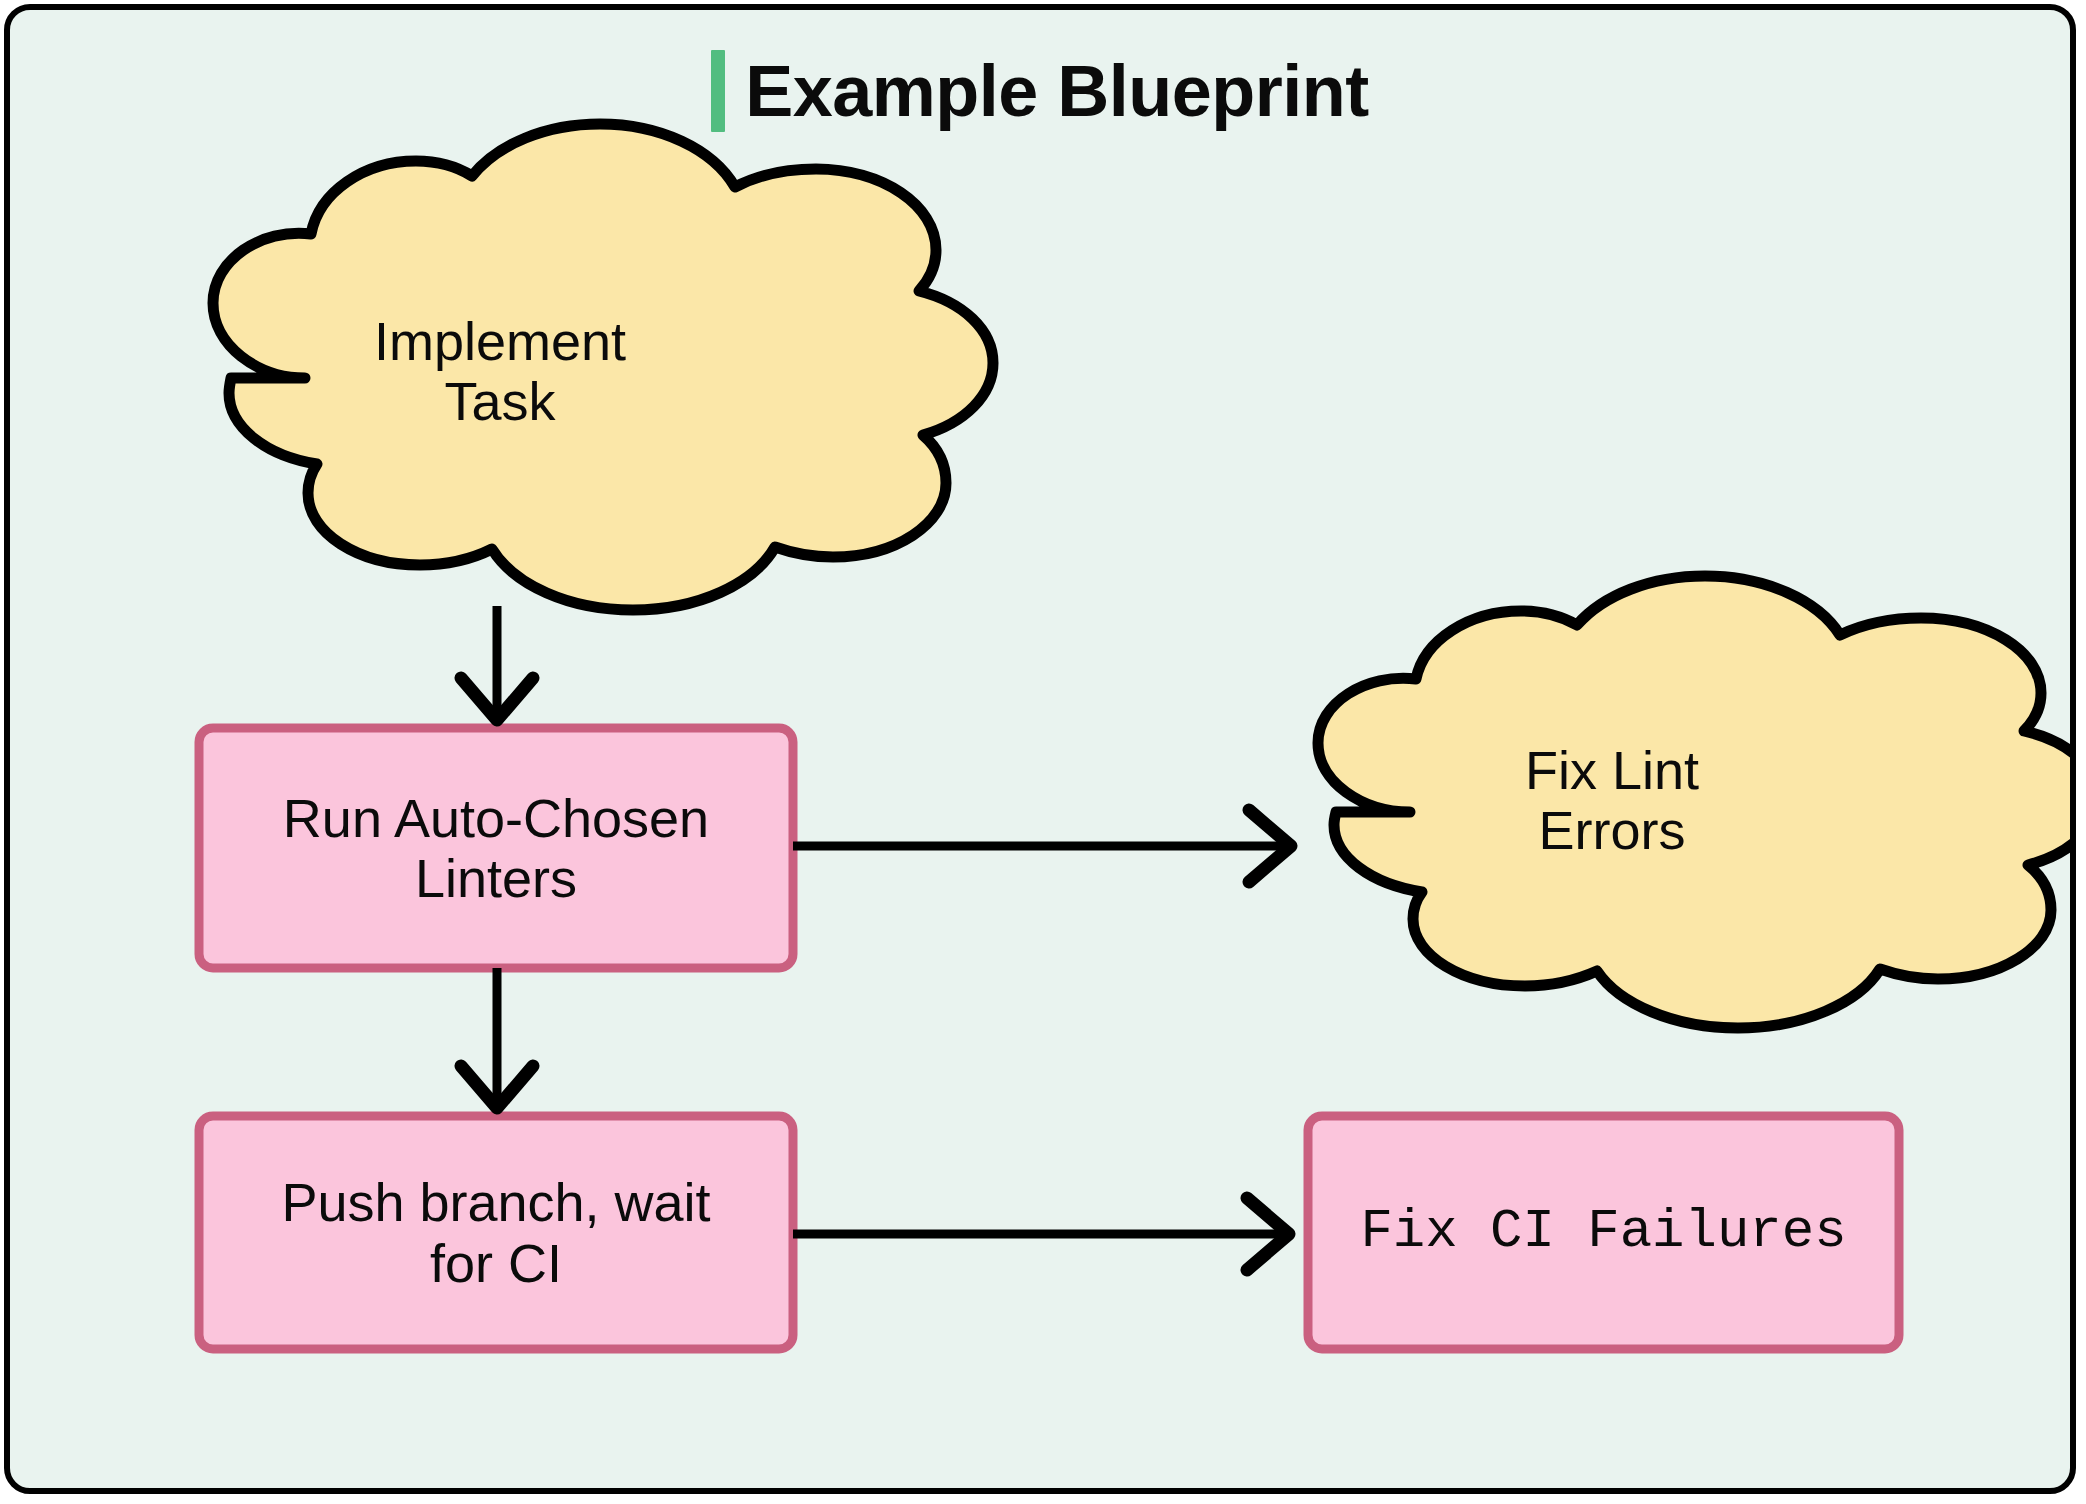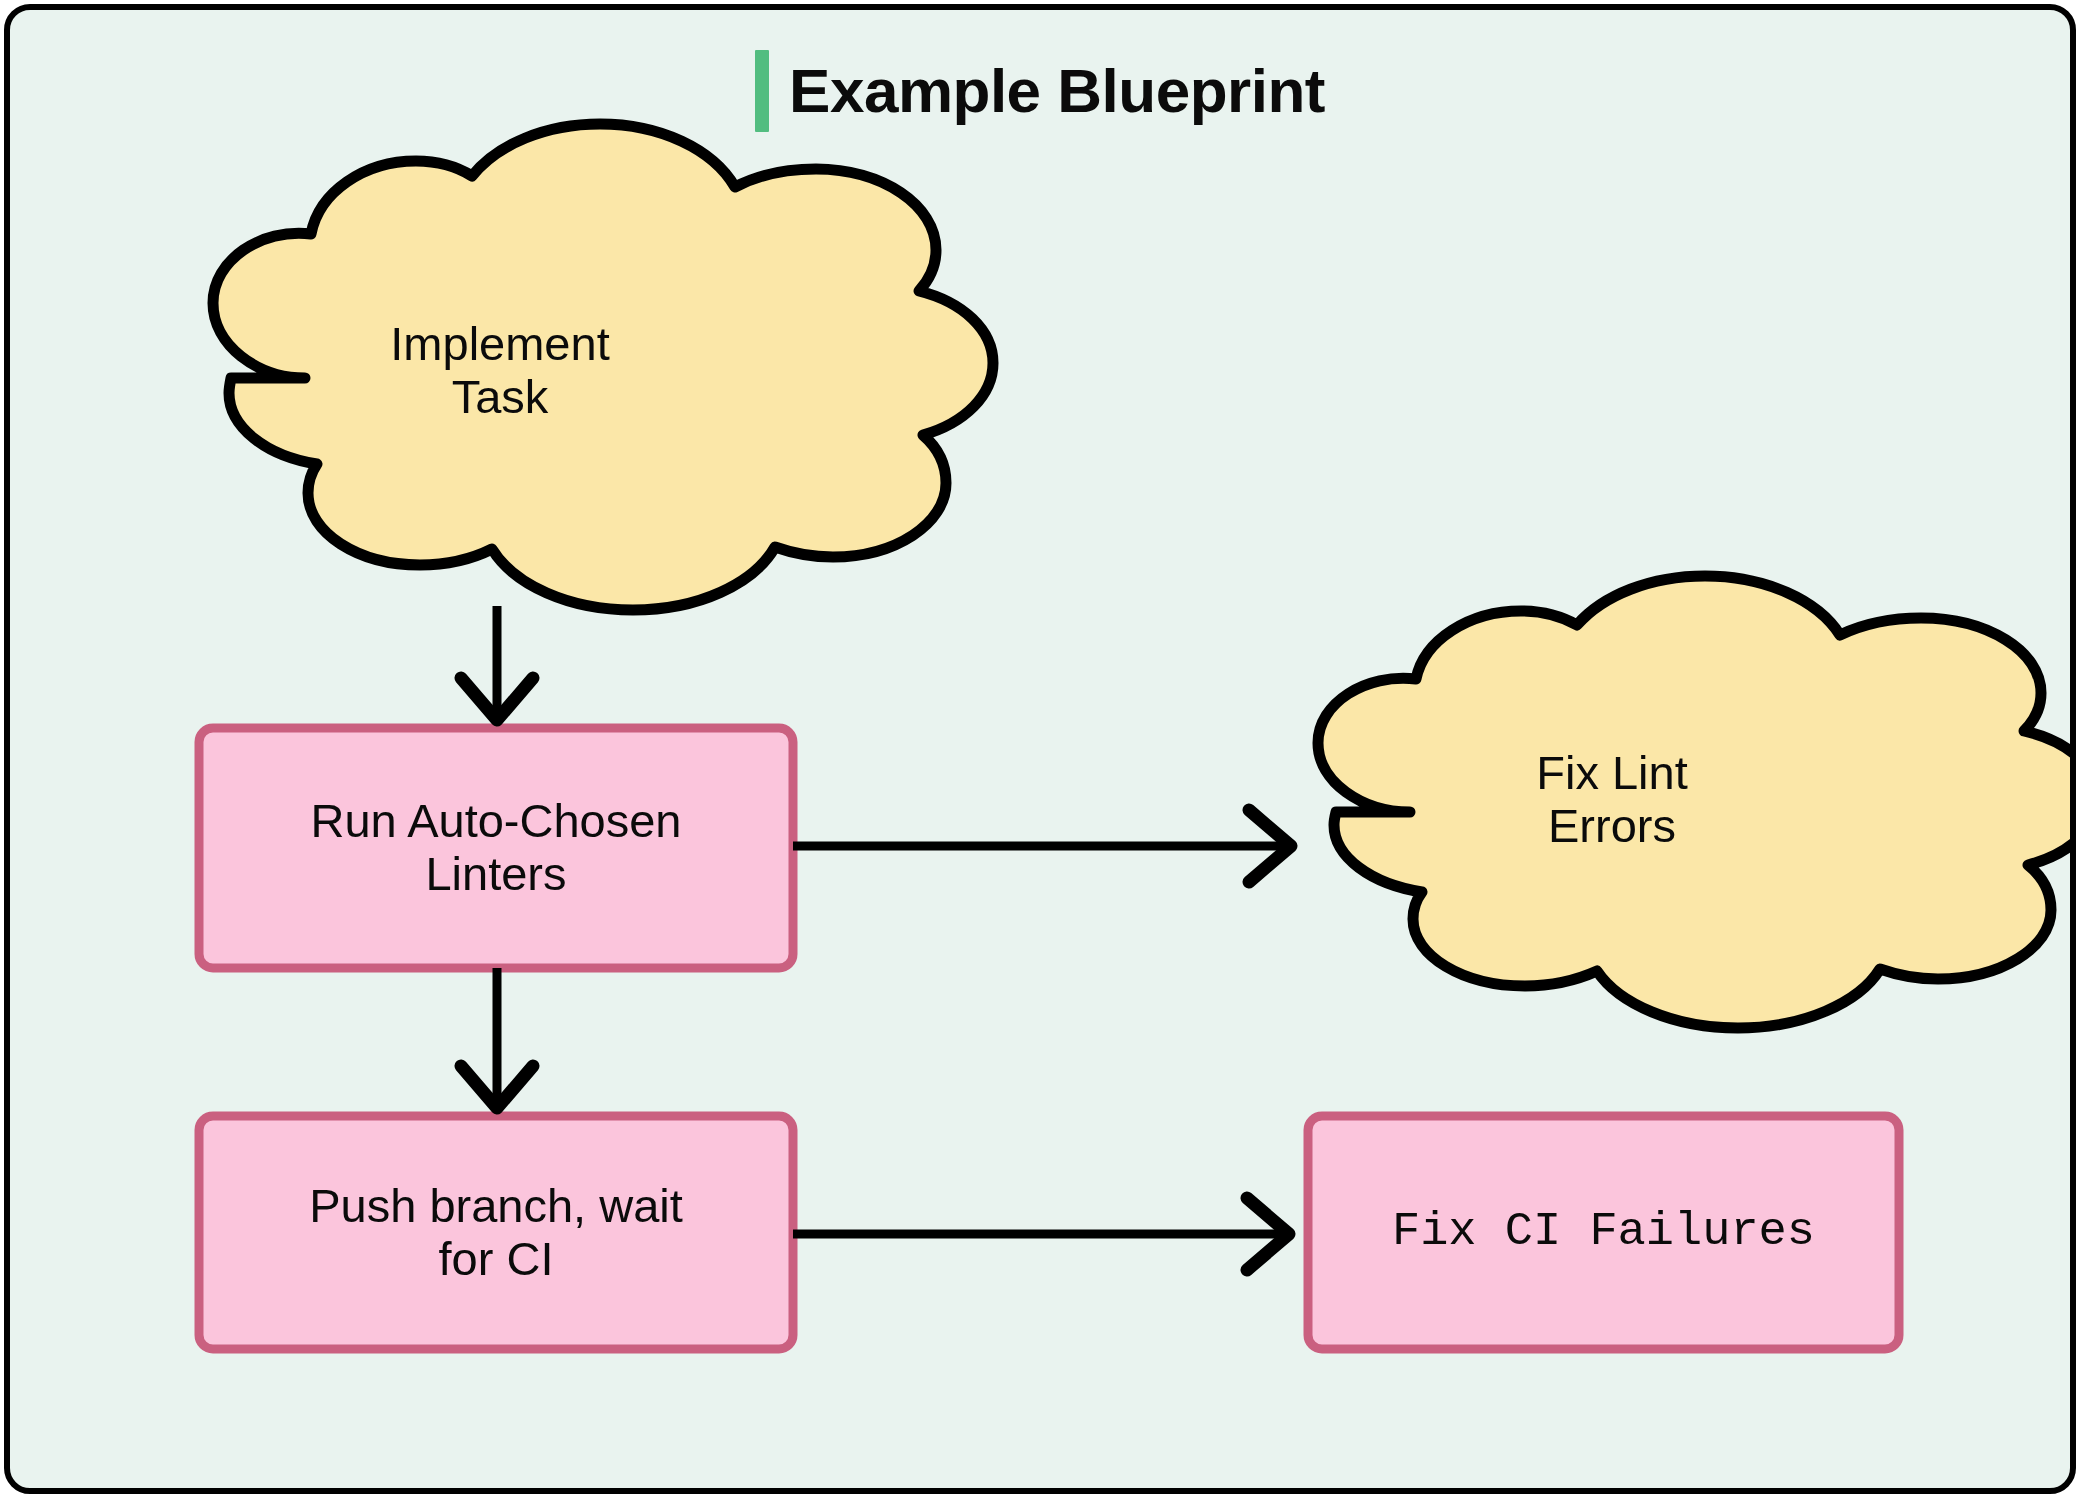--- a/index.html
+++ b/index.html
@@ -36,42 +36,42 @@
     gap: 20px;
     pointer-events: none;
   }
   #title-accent {
     width: 14px;
     height: 82px;
     background: #52bd80;
     border-radius: 1px;
   }
   #title-text {
-    font-size: 62px;
+    font-size: 72px;
     font-weight: bold;
     color: #0b0b0b;
     letter-spacing: -0.5px;
     line-height: 1;
     white-space: nowrap;
   }
   #canvas {
     position: absolute;
     left: -4px;
     top: -4px;
     width: 2072px;
     height: 1490px;
   }
   .node-label {
     position: absolute;
     display: flex;
     align-items: center;
     justify-content: center;
     text-align: center;
     color: #0b0b0b;
-    font-size: 47px;
+    font-size: 54px;
     line-height: 1.12;
     white-space: pre-line;
     pointer-events: none;
   }
 </style>
 </head>
 <body>
 
 <div id="frame">
 

